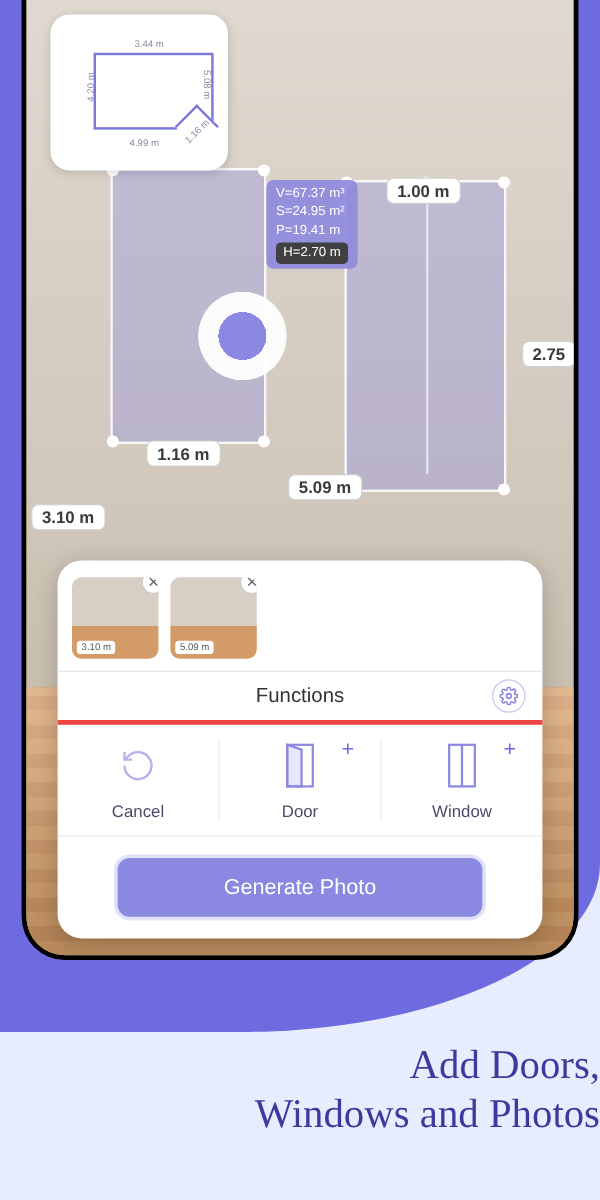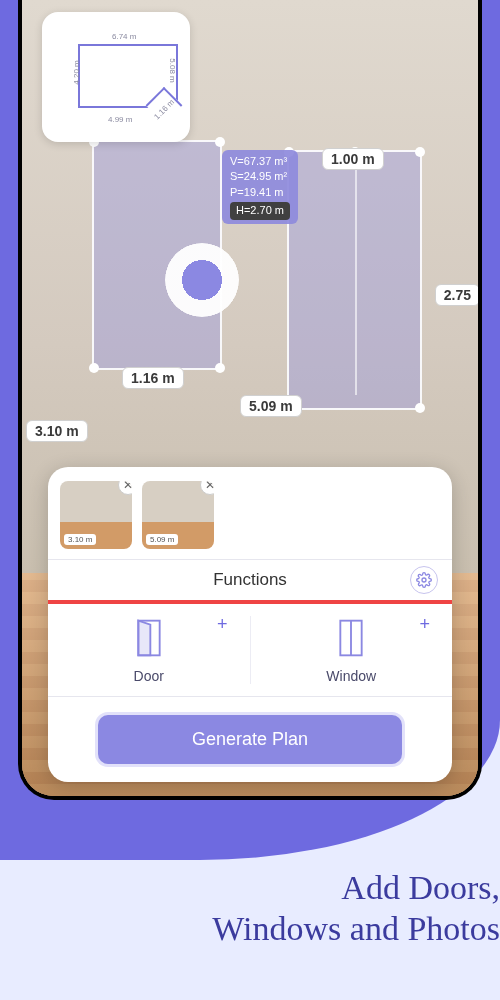--- a/index.html
+++ b/index.html
@@ -237,21 +237,21 @@
     <div class="label-chip" style="top:148px; left:300px;">1.00 m</div>
     <div class="label-chip" style="top:284px; right:-2px;">2.75</div>
     <div class="label-chip" style="top:367px; left:100px;">1.16 m</div>
     <div class="label-chip" style="top:395px; left:218px;">5.09 m</div>
     <div class="label-chip" style="top:420px; left:4px;">3.10 m</div>
 
     <div class="floorplan-card">
       <div class="fp-rect">
         <div class="fp-cut"></div>
       </div>
-      <span class="fp-dim" style="top:20px; left:70px;">6.74 m</span>
+      <span class="fp-dim" style="top:20px; left:70px;">3.44 m</span>
       <span class="fp-dim" style="top:56px; left:22px; transform:rotate(-90deg);">4.20 m</span>
       <span class="fp-dim" style="top:54px; right:6px; transform:rotate(90deg);">5.08 m</span>
       <span class="fp-dim" style="bottom:18px; left:66px;">4.99 m</span>
       <span class="fp-dim" style="bottom:28px; right:14px; transform:rotate(-45deg);">1.16 m</span>
     </div>
 
     <div class="panel">
       <div class="thumbs">
         <div class="thumb">
           <span class="chip">3.10 m</span>
@@ -267,20 +267,29 @@
         <h3>Functions</h3>
         <div class="gear-btn">
           <svg width="16" height="16" viewBox="0 0 24 24" fill="none" stroke="#8b88e2" stroke-width="2">
             <circle cx="12" cy="12" r="3"></circle>
             <path d="M19.4 15a1.7 1.7 0 0 0 .3 1.8l.1.1a2 2 0 1 1-2.8 2.8l-.1-.1a1.7 1.7 0 0 0-1.8-.3 1.7 1.7 0 0 0-1 1.5V21a2 2 0 1 1-4 0v-.1a1.7 1.7 0 0 0-1-1.5 1.7 1.7 0 0 0-1.8.3l-.1.1a2 2 0 1 1-2.8-2.8l.1-.1a1.7 1.7 0 0 0 .3-1.8 1.7 1.7 0 0 0-1.5-1H3a2 2 0 1 1 0-4h.1a1.7 1.7 0 0 0 1.5-1 1.7 1.7 0 0 0-.3-1.8l-.1-.1a2 2 0 1 1 2.8-2.8l.1.1a1.7 1.7 0 0 0 1.8.3H9a1.7 1.7 0 0 0 1-1.5V3a2 2 0 1 1 4 0v.1a1.7 1.7 0 0 0 1 1.5 1.7 1.7 0 0 0 1.8-.3l.1-.1a2 2 0 1 1 2.8 2.8l-.1.1a1.7 1.7 0 0 0-.3 1.8V9a1.7 1.7 0 0 0 1.5 1H21a2 2 0 1 1 0 4h-.1a1.7 1.7 0 0 0-1.5 1z"></path>
           </svg>
         </div>
       </div>
 
       <div class="func-row">
+        <div class="func-item">
+          <div class="func-icon-box">
+            <svg width="30" height="30" viewBox="0 0 24 24" fill="none" stroke="#b6b3ec" stroke-width="1.6">
+              <path d="M3 12a9 9 0 1 0 2.6-6.3L3 8"></path>
+              <polyline points="3 3 3 8 8 8"></polyline>
+            </svg>
+          </div>
+          <span class="func-label">Cancel</span>
+        </div>
         <div class="func-item">
           <span class="plus-badge">+</span>
           <div class="func-icon-box">
             <svg width="32" height="40" viewBox="0 0 24 30" fill="none" stroke="#8b88e2" stroke-width="1.4">
               <rect x="4" y="2" width="16" height="26"></rect>
               <path d="M4 2 L13 5 L13 28 L4 28 Z" fill="rgba(139,136,226,0.2)"></path>
             </svg>
           </div>
           <span class="func-label">Door</span>
         </div>
@@ -289,21 +298,21 @@
           <div class="func-icon-box">
             <svg width="32" height="40" viewBox="0 0 24 30" fill="none" stroke="#8b88e2" stroke-width="1.4">
               <rect x="4" y="2" width="16" height="26"></rect>
               <line x1="12" y1="2" x2="12" y2="28"></line>
             </svg>
           </div>
           <span class="func-label">Window</span>
         </div>
       </div>
 
-      <button class="generate-btn">Generate Plan</button>
+      <button class="generate-btn">Generate Photo</button>
     </div>
 
   </div>
 </div>
 
 <div class="page-title">
   <span style="white-space:pre-line;">Add Doors,
 Windows and Photos</span>
 </div>
 

